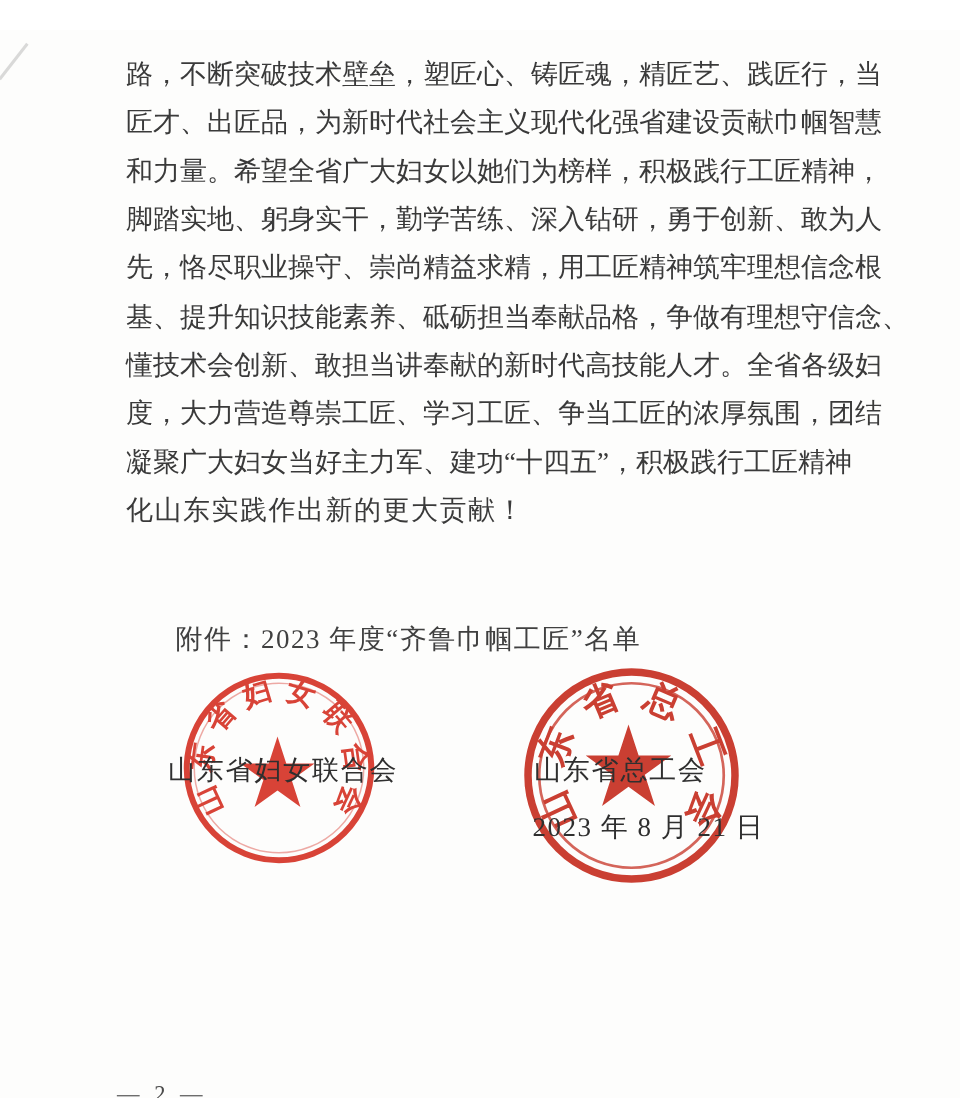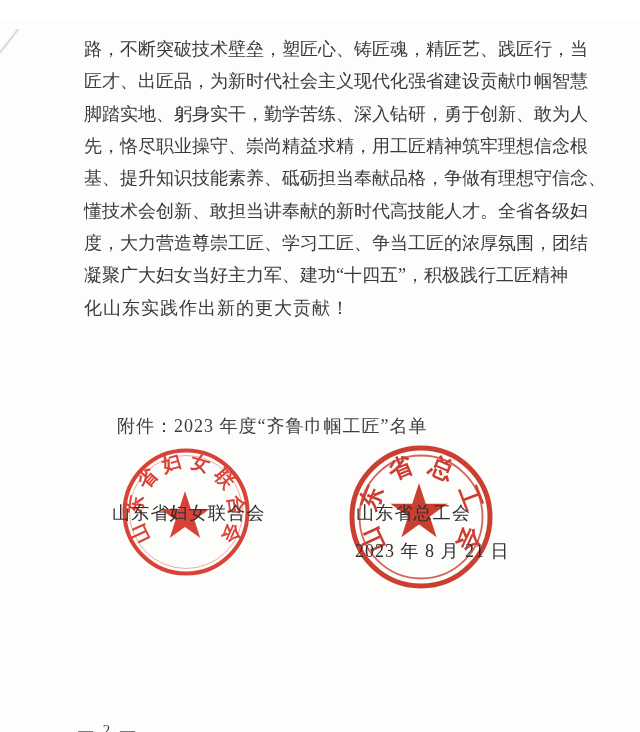--- a/index.html
+++ b/index.html
@@ -83,20 +83,21 @@
 </head>
 <body>
 
 <div class="page">
 
   <div class="scan-artifact"></div>
 
   <div class="body-text">
     <div class="bline">路，不断突破技术壁垒，塑匠心、铸匠魂，精匠艺、践匠行，当</div>
     <div class="bline">匠才、出匠品，为新时代社会主义现代化强省建设贡献巾帼智慧</div>
+    <div class="bline">和力量。希望全省广大妇女以她们为榜样，积极践行工匠精神，</div>
     <div class="bline">脚踏实地、躬身实干，勤学苦练、深入钻研，勇于创新、敢为人</div>
     <div class="bline">先，恪尽职业操守、崇尚精益求精，用工匠精神筑牢理想信念根</div>
     <div class="bline">基、提升知识技能素养、砥砺担当奉献品格，争做有理想守信念、</div>
     <div class="bline">懂技术会创新、敢担当讲奉献的新时代高技能人才。全省各级妇</div>
     <div class="bline">度，大力营造尊崇工匠、学习工匠、争当工匠的浓厚氛围，团结</div>
     <div class="bline">凝聚广大妇女当好主力军、建功“十四五”，积极践行工匠精神</div>
     <div class="bline last">化山东实践作出新的更大贡献！</div>
   </div>
 
   <div class="attachment">附件：2023 年度“齐鲁巾帼工匠”名单</div>

